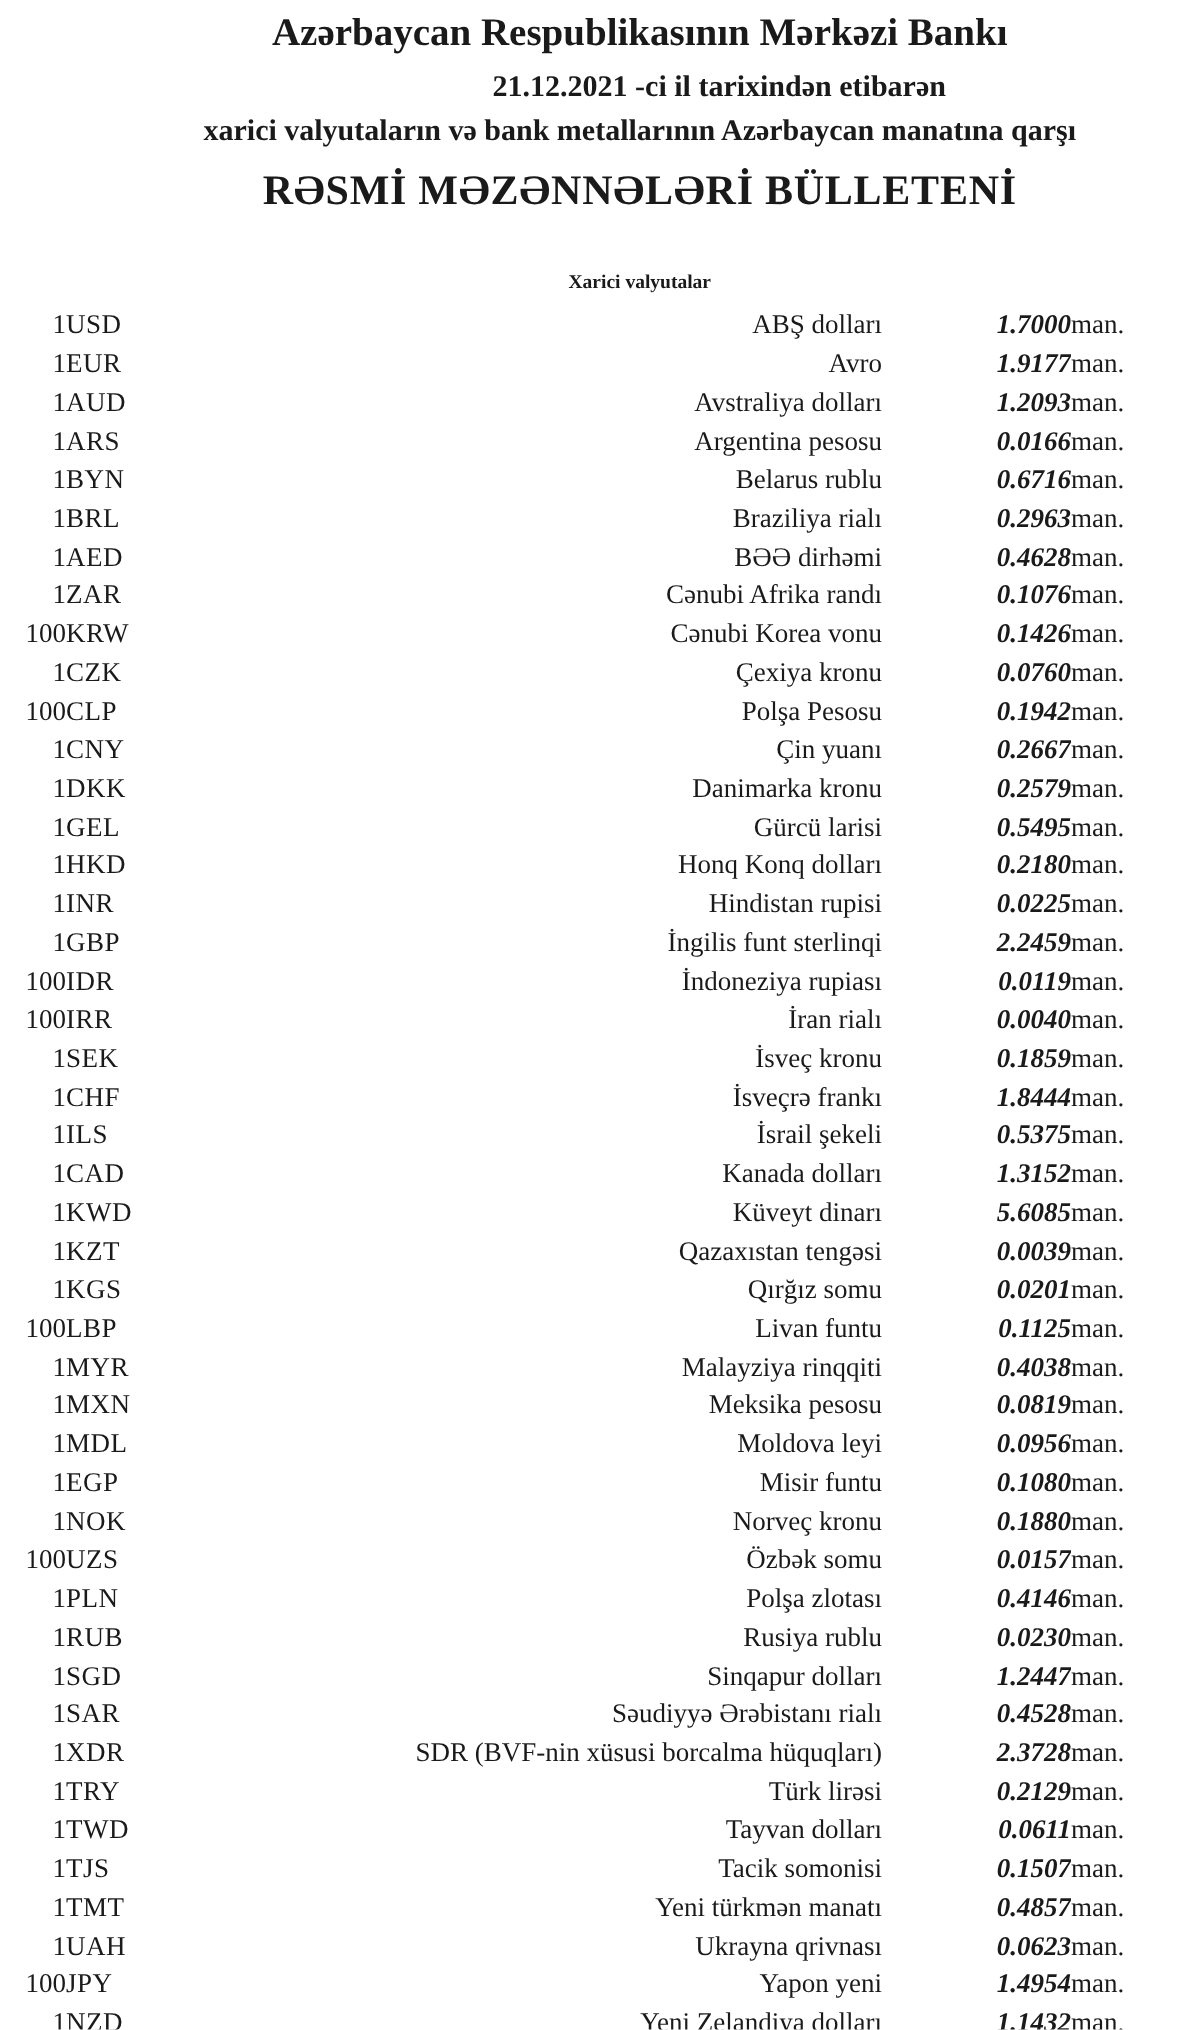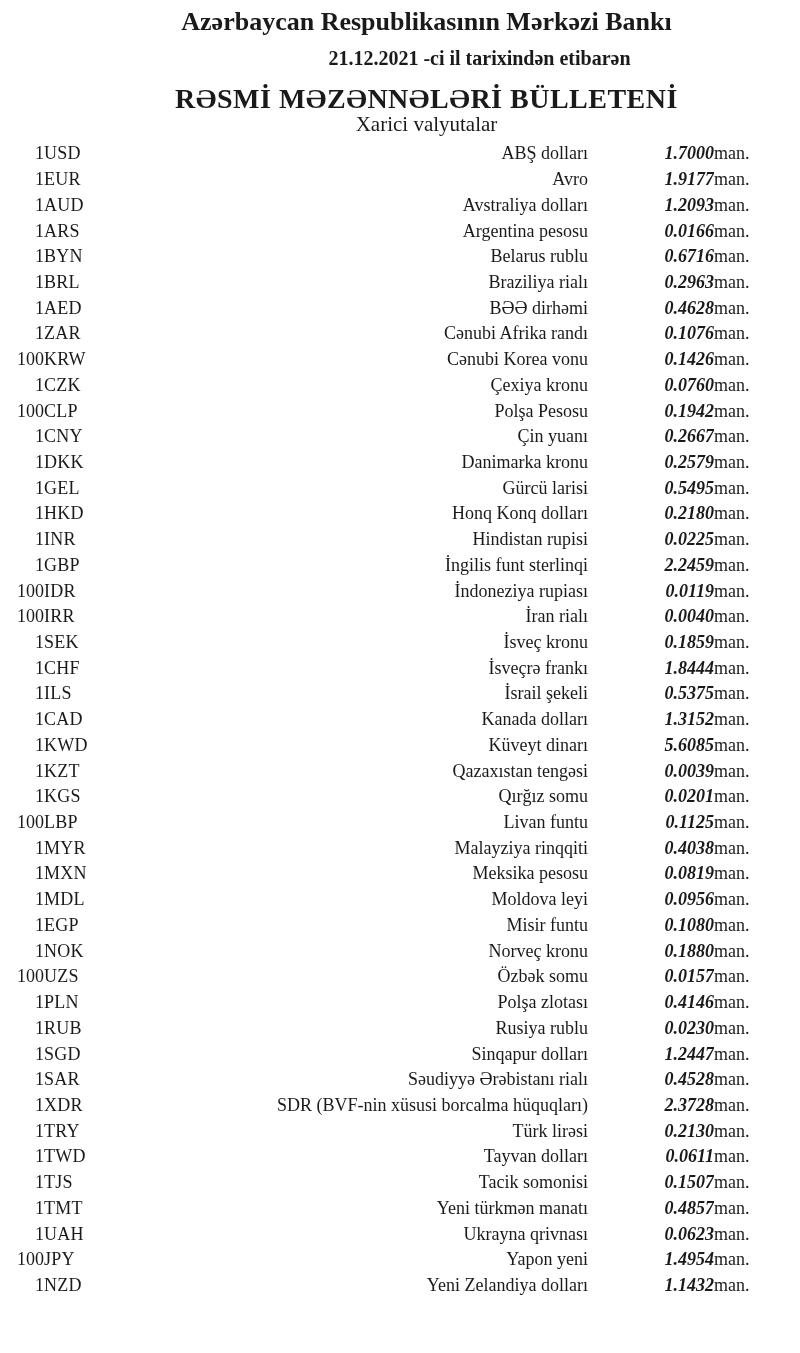--- a/index.html
+++ b/index.html
@@ -45,23 +45,24 @@
     margin-top: 3px;
   }
   .bulletin-title {
     font-size: 28px;
     font-weight: bold;
     line-height: 27px;
     letter-spacing: 0.5px;
     margin-top: 14px;
   }
   .section-title {
-    font-size: 21px;
-    font-weight: normal;
+    font-size: 13px;
+    font-weight: bold;
     line-height: 25px;
+    margin-top: 34px;
   }
   table.rates {
     margin-top: 4px;
     border-collapse: collapse;
     table-layout: fixed;
     width: 800px;
   }
   table.rates tr {
     height: 25.73px;
   }
@@ -79,20 +80,21 @@
   td.unit { padding-left: 13px; }
 </style>
 </head>
 <body>
 
 <div class="page">
 
   <header>
     <div class="title hdr-line">Azərbaycan Respublikasının Mərkəzi Bankı</div>
     <div class="date-line hdr-line">21.12.2021 -ci il tarixindən etibarən</div>
+    <div class="subtitle hdr-line">xarici valyutaların və bank metallarının Azərbaycan manatına qarşı</div>
     <div class="bulletin-title hdr-line">RƏSMİ MƏZƏNNƏLƏRİ BÜLLETENİ</div>
   </header>
 
   <div class="section-title hdr-line">Xarici valyutalar</div>
 
   <table class="rates">
     <colgroup>
       <col style="width:44px">
       <col style="width:62px">
       <col style="width:482px">
@@ -363,21 +365,21 @@
     <td class="qty">1</td>
     <td class="code">XDR</td>
     <td class="name">SDR (BVF-nin xüsusi borcalma hüquqları)</td>
     <td class="rate">2.3728</td>
     <td class="unit">man.</td>
   </tr>
         <tr>
     <td class="qty">1</td>
     <td class="code">TRY</td>
     <td class="name">Türk lirəsi</td>
-    <td class="rate">0.2130</td>
+    <td class="rate">0.2129</td>
     <td class="unit">man.</td>
   </tr>
         <tr>
     <td class="qty">1</td>
     <td class="code">TWD</td>
     <td class="name">Tayvan dolları</td>
     <td class="rate">0.0611</td>
     <td class="unit">man.</td>
   </tr>
         <tr>

